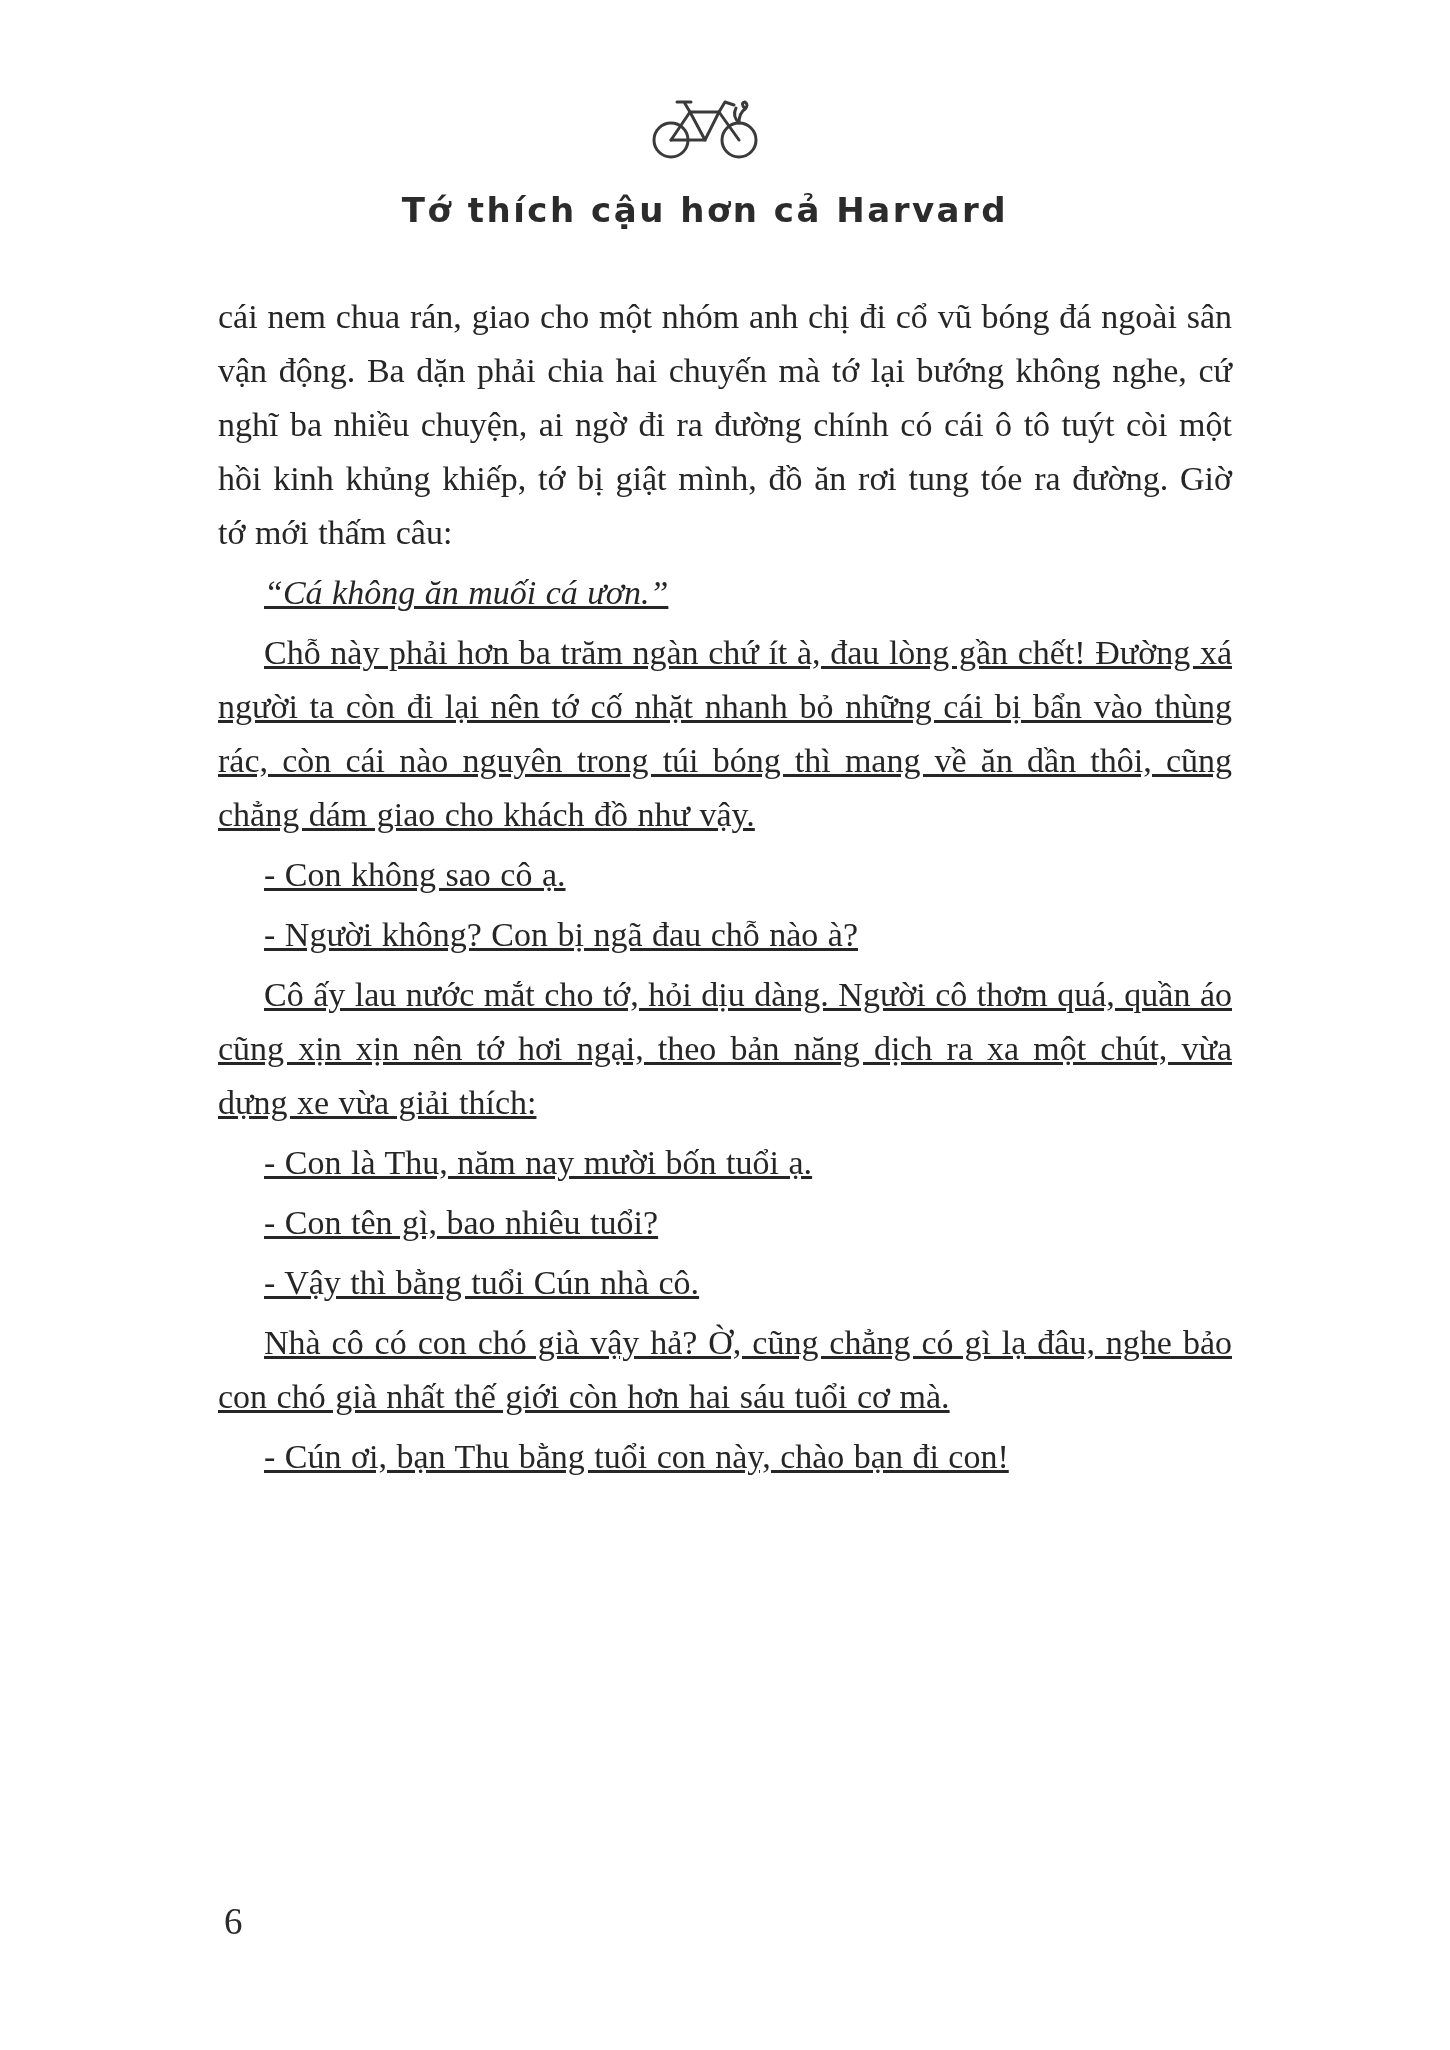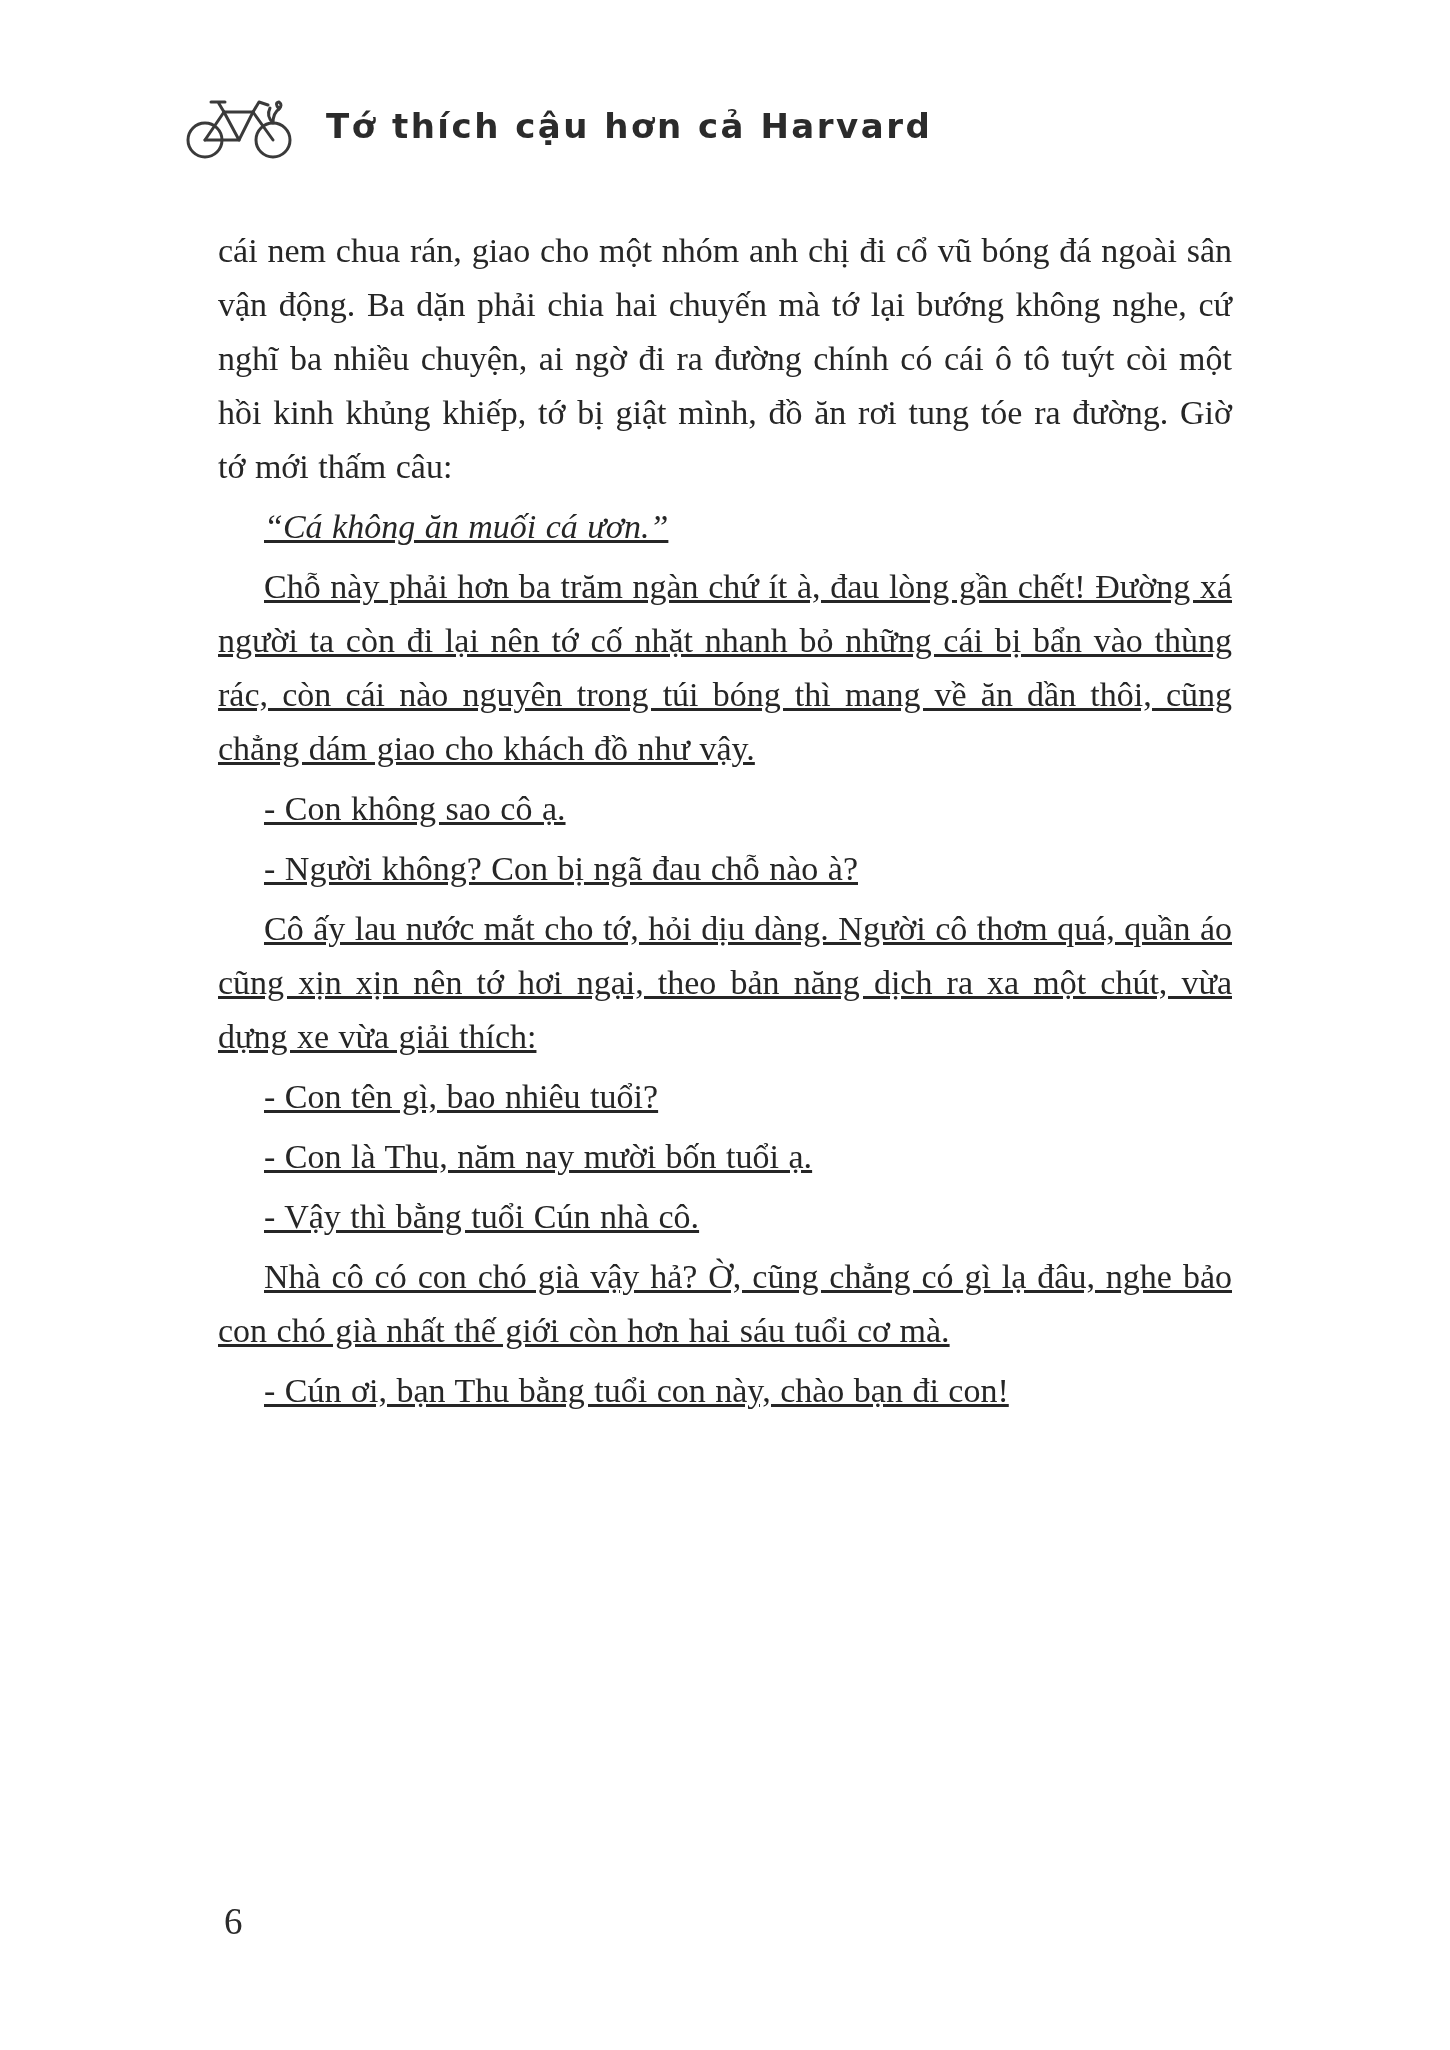--- a/index.html
+++ b/index.html
@@ -15,20 +15,21 @@
     background: #ffffff;
     overflow: hidden;
     font-family: "Liberation Serif", serif;
     color: #262626;
   }
   .page-header {
     display: flex;
     align-items: center;
     gap: 26px;
     margin: 88px 218px 0 178px;
+    flex-direction: column;
   }
   .bicycle-icon {
     flex: 0 0 auto;
     width: 122px;
     height: 76px;
     display: inline-block;
   }
   .book-title {
     margin: 0;
     font-family: "DejaVu Sans", sans-serif;
@@ -88,22 +89,22 @@
     <h1 class="book-title">Tớ thích cậu hơn cả Harvard</h1>
   </header>
 
   <main class="page-body">
       <p class="para">cái nem chua rán, giao cho một nhóm anh chị đi cổ vũ bóng đá ngoài sân vận động. Ba dặn phải chia hai chuyến mà tớ lại bướng không nghe, cứ nghĩ ba nhiều chuyện, ai ngờ đi ra đường chính có cái ô tô tuýt còi một hồi kinh khủng khiếp, tớ bị giật mình, đồ ăn rơi tung tóe ra đường. Giờ tớ mới thấm câu:</p>
       <p class="para indent italic">“Cá không ăn muối cá ươn.”</p>
       <p class="para indent">Chỗ này phải hơn ba trăm ngàn chứ ít à, đau lòng gần chết! Đường xá người ta còn đi lại nên tớ cố nhặt nhanh bỏ những cái bị bẩn vào thùng rác, còn cái nào nguyên trong túi bóng thì mang về ăn dần thôi, cũng chẳng dám giao cho khách đồ như vậy.</p>
       <p class="para indent">- Con không sao cô ạ.</p>
       <p class="para indent">- Người không? Con bị ngã đau chỗ nào à?</p>
       <p class="para indent">Cô ấy lau nước mắt cho tớ, hỏi dịu dàng. Người cô thơm quá, quần áo cũng xịn xịn nên tớ hơi ngại, theo bản năng dịch ra xa một chút, vừa dựng xe vừa giải thích:</p>
+      <p class="para indent">- Con là Thu, năm nay mười bốn tuổi ạ.</p>
       <p class="para indent">- Con tên gì, bao nhiêu tuổi?</p>
-      <p class="para indent">- Con là Thu, năm nay mười bốn tuổi ạ.</p>
       <p class="para indent">- Vậy thì bằng tuổi Cún nhà cô.</p>
       <p class="para indent">Nhà cô có con chó già vậy hả? Ờ, cũng chẳng có gì lạ đâu, nghe bảo con chó già nhất thế giới còn hơn hai sáu tuổi cơ mà.</p>
       <p class="para indent">- Cún ơi, bạn Thu bằng tuổi con này, chào bạn đi con!</p>
     </main>
 
   <div class="page-number">6</div>
 
 </div>
 
 </body></html>

